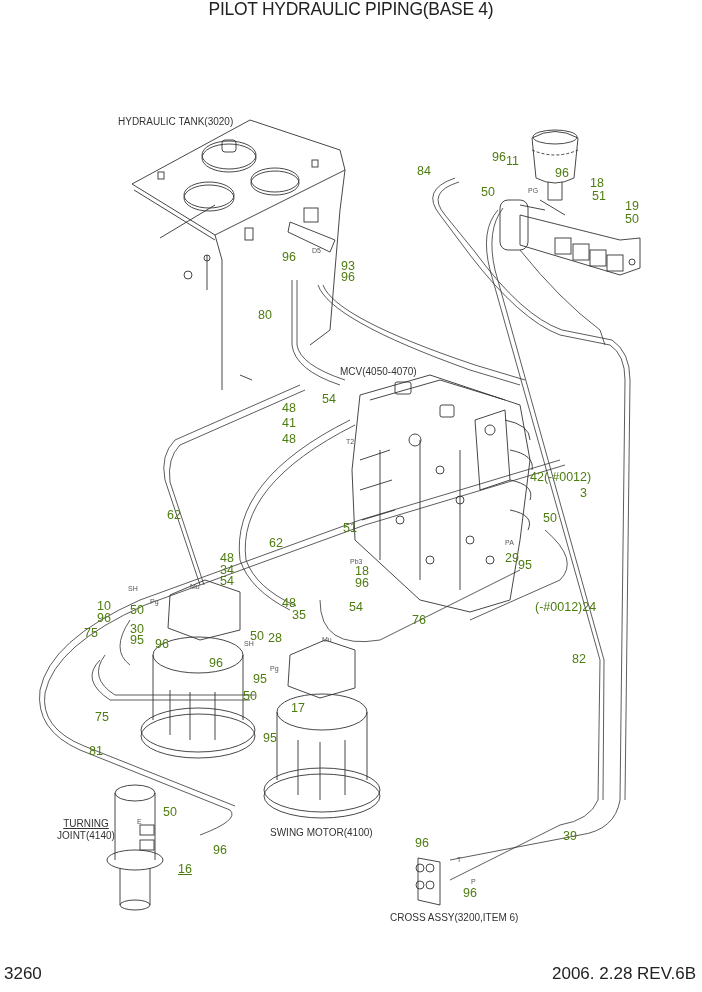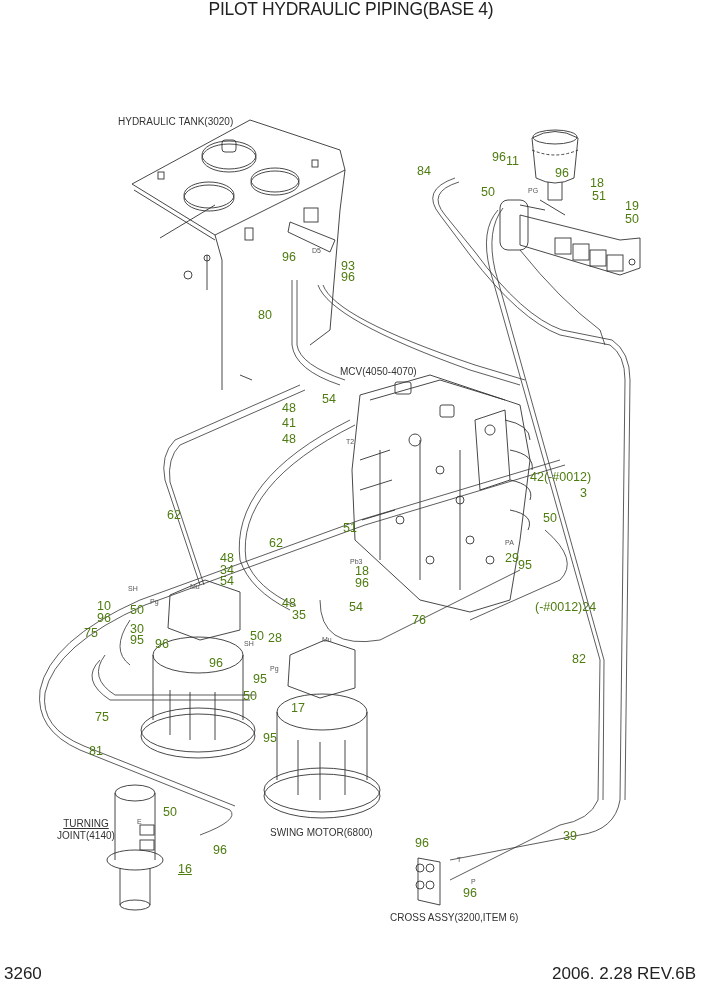--- a/index.html
+++ b/index.html
@@ -137,21 +137,21 @@
     <path d="M45 693 Q40 728 84 746 L235 806"></path>
     <path d="M100 660 Q80 680 110 700 L250 700"></path>
     <path d="M105 655 Q88 678 115 695 L255 695"></path>
     <path d="M130 620 Q110 650 130 665"></path>
     <path d="M545 530 Q580 560 560 580 L470 620"></path>
   </g>
 </svg>
 
 <div class="cap" style="left:118px;top:116px;">HYDRAULIC TANK(3020)</div>
 <div class="cap" style="left:340px;top:366px;">MCV(4050-4070)</div>
-<div class="cap" style="left:270px;top:827px;">SWING MOTOR(6800)</div>
+<div class="cap" style="left:270px;top:827px;">SWING MOTOR(4100)</div>
 <div class="cap c" style="left:50px;top:818px;width:72px;text-decoration:underline;">TURNING</div>
 <div class="cap c" style="left:46px;top:830px;width:80px;">JOINT(4140)</div>
 <div class="cap" style="left:390px;top:912px;">CROSS ASSY(3200,ITEM 6)</div>
 
 <div class="sm" style="left:312px;top:247px;">D5</div>
 <div class="sm" style="left:528px;top:187px;">PG</div>
 <div class="sm" style="left:346px;top:438px;">T2</div>
 <div class="sm" style="left:350px;top:558px;">Pb3</div>
 <div class="sm" style="left:505px;top:539px;">PA</div>
 <div class="sm" style="left:128px;top:585px;">SH</div>

